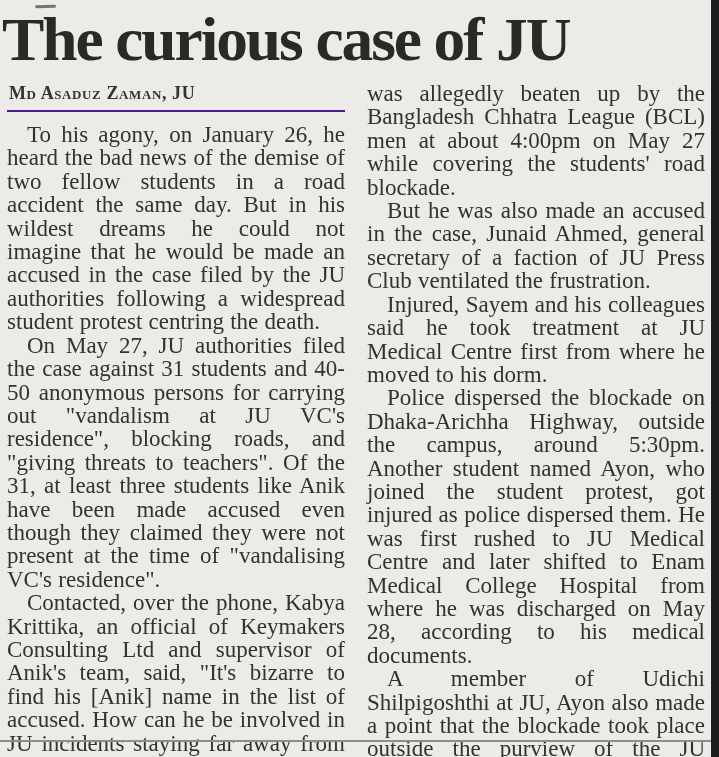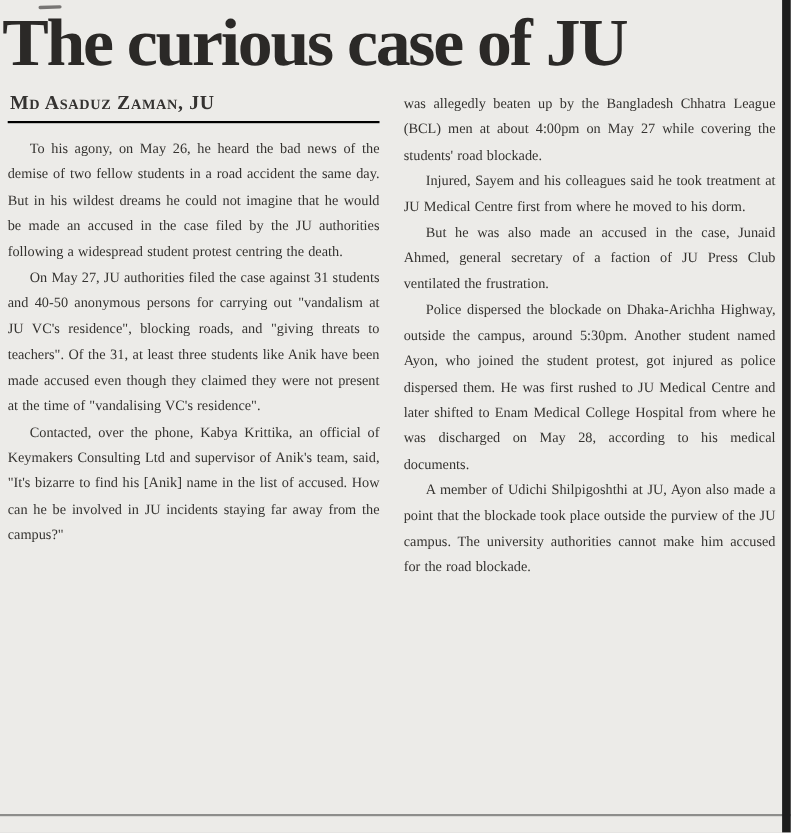--- a/index.html
+++ b/index.html
@@ -39,27 +39,27 @@
     text-align:justify;
   }
   .byline{
     font-family:"Liberation Serif", serif;
     font-variant:small-caps;
     font-weight:700;
     font-size:18px;
     letter-spacing:0.6px;
     color:#353331;
     padding:1px 0 6px 2px;
-    border-bottom:2px solid #000000;
+    border-bottom:2px solid #4c1d95;
     margin-bottom:11px;
     text-align:left;
   }
   .para{
     margin:0;
-    font-size:13px;
+    font-size:23px;
     line-height:23.4px;
     color:#34322f;
     word-spacing:0.5px;
   }
   .para.indent{ text-indent:20px; }
   .bottom-rule{
     position:absolute;
     left:0; top:740px;
     width:719px; height:2px;
     background:#8d8d8b;
@@ -87,31 +87,31 @@
 <div id="page">
   <div class="top-artifact"></div>
 
   <div id="content">
     <h1 class="headline">The curious case of JU</h1>
 
     <div class="columns">
       <div class="col">
         <div class="byline">Md Asaduz Zaman, JU</div>
         <div>
-            <p class="para indent">To his agony, on May 26, he heard the bad news of the demise of two fellow students in a road accident the same day. But in his wildest dreams he could not imagine that he would be made an accused in the case filed by the JU authorities following a widespread student protest centring the death.</p>
+            <p class="para indent">To his agony, on January 26, he heard the bad news of the demise of two fellow students in a road accident the same day. But in his wildest dreams he could not imagine that he would be made an accused in the case filed by the JU authorities following a widespread student protest centring the death.</p>
             <p class="para indent">On May 27, JU authorities filed the case against 31 students and 40-50 anonymous persons for carrying out "vandalism at JU VC's residence", blocking roads, and "giving threats to teachers". Of the 31, at least three students like Anik have been made accused even though they claimed they were not present at the time of "vandalising VC's residence".</p>
             <p class="para indent">Contacted, over the phone, Kabya Krittika, an official of Keymakers Consulting Ltd and supervisor of Anik's team, said, "It's bizarre to find his [Anik] name in the list of accused. How can he be involved in JU incidents staying far away from the campus?"</p>
           </div>
       </div>
 
       <div class="col">
         <div>
             <p class="para">was allegedly beaten up by the Bangladesh Chhatra League (BCL) men at about 4:00pm on May 27 while covering the students' road blockade.</p>
+            <p class="para indent">But he was also made an accused in the case, Junaid Ahmed, general secretary of a faction of JU Press Club ventilated the frustration.</p>
             <p class="para indent">Injured, Sayem and his colleagues said he took treatment at JU Medical Centre first from where he moved to his dorm.</p>
-            <p class="para indent">But he was also made an accused in the case, Junaid Ahmed, general secretary of a faction of JU Press Club ventilated the frustration.</p>
             <p class="para indent">Police dispersed the blockade on Dhaka-Arichha Highway, outside the campus, around 5:30pm. Another student named Ayon, who joined the student protest, got injured as police dispersed them. He was first rushed to JU Medical Centre and later shifted to Enam Medical College Hospital from where he was discharged on May 28, according to his medical documents.</p>
             <p class="para indent">A member of Udichi Shilpigoshthi at JU, Ayon also made a point that the blockade took place outside the purview of the JU campus. The university authorities cannot make him accused for the road blockade.</p>
           </div>
 
       </div>
     </div>
   </div>
 
   <div class="bottom-rule"></div>
   <div class="edge-strip"></div>

